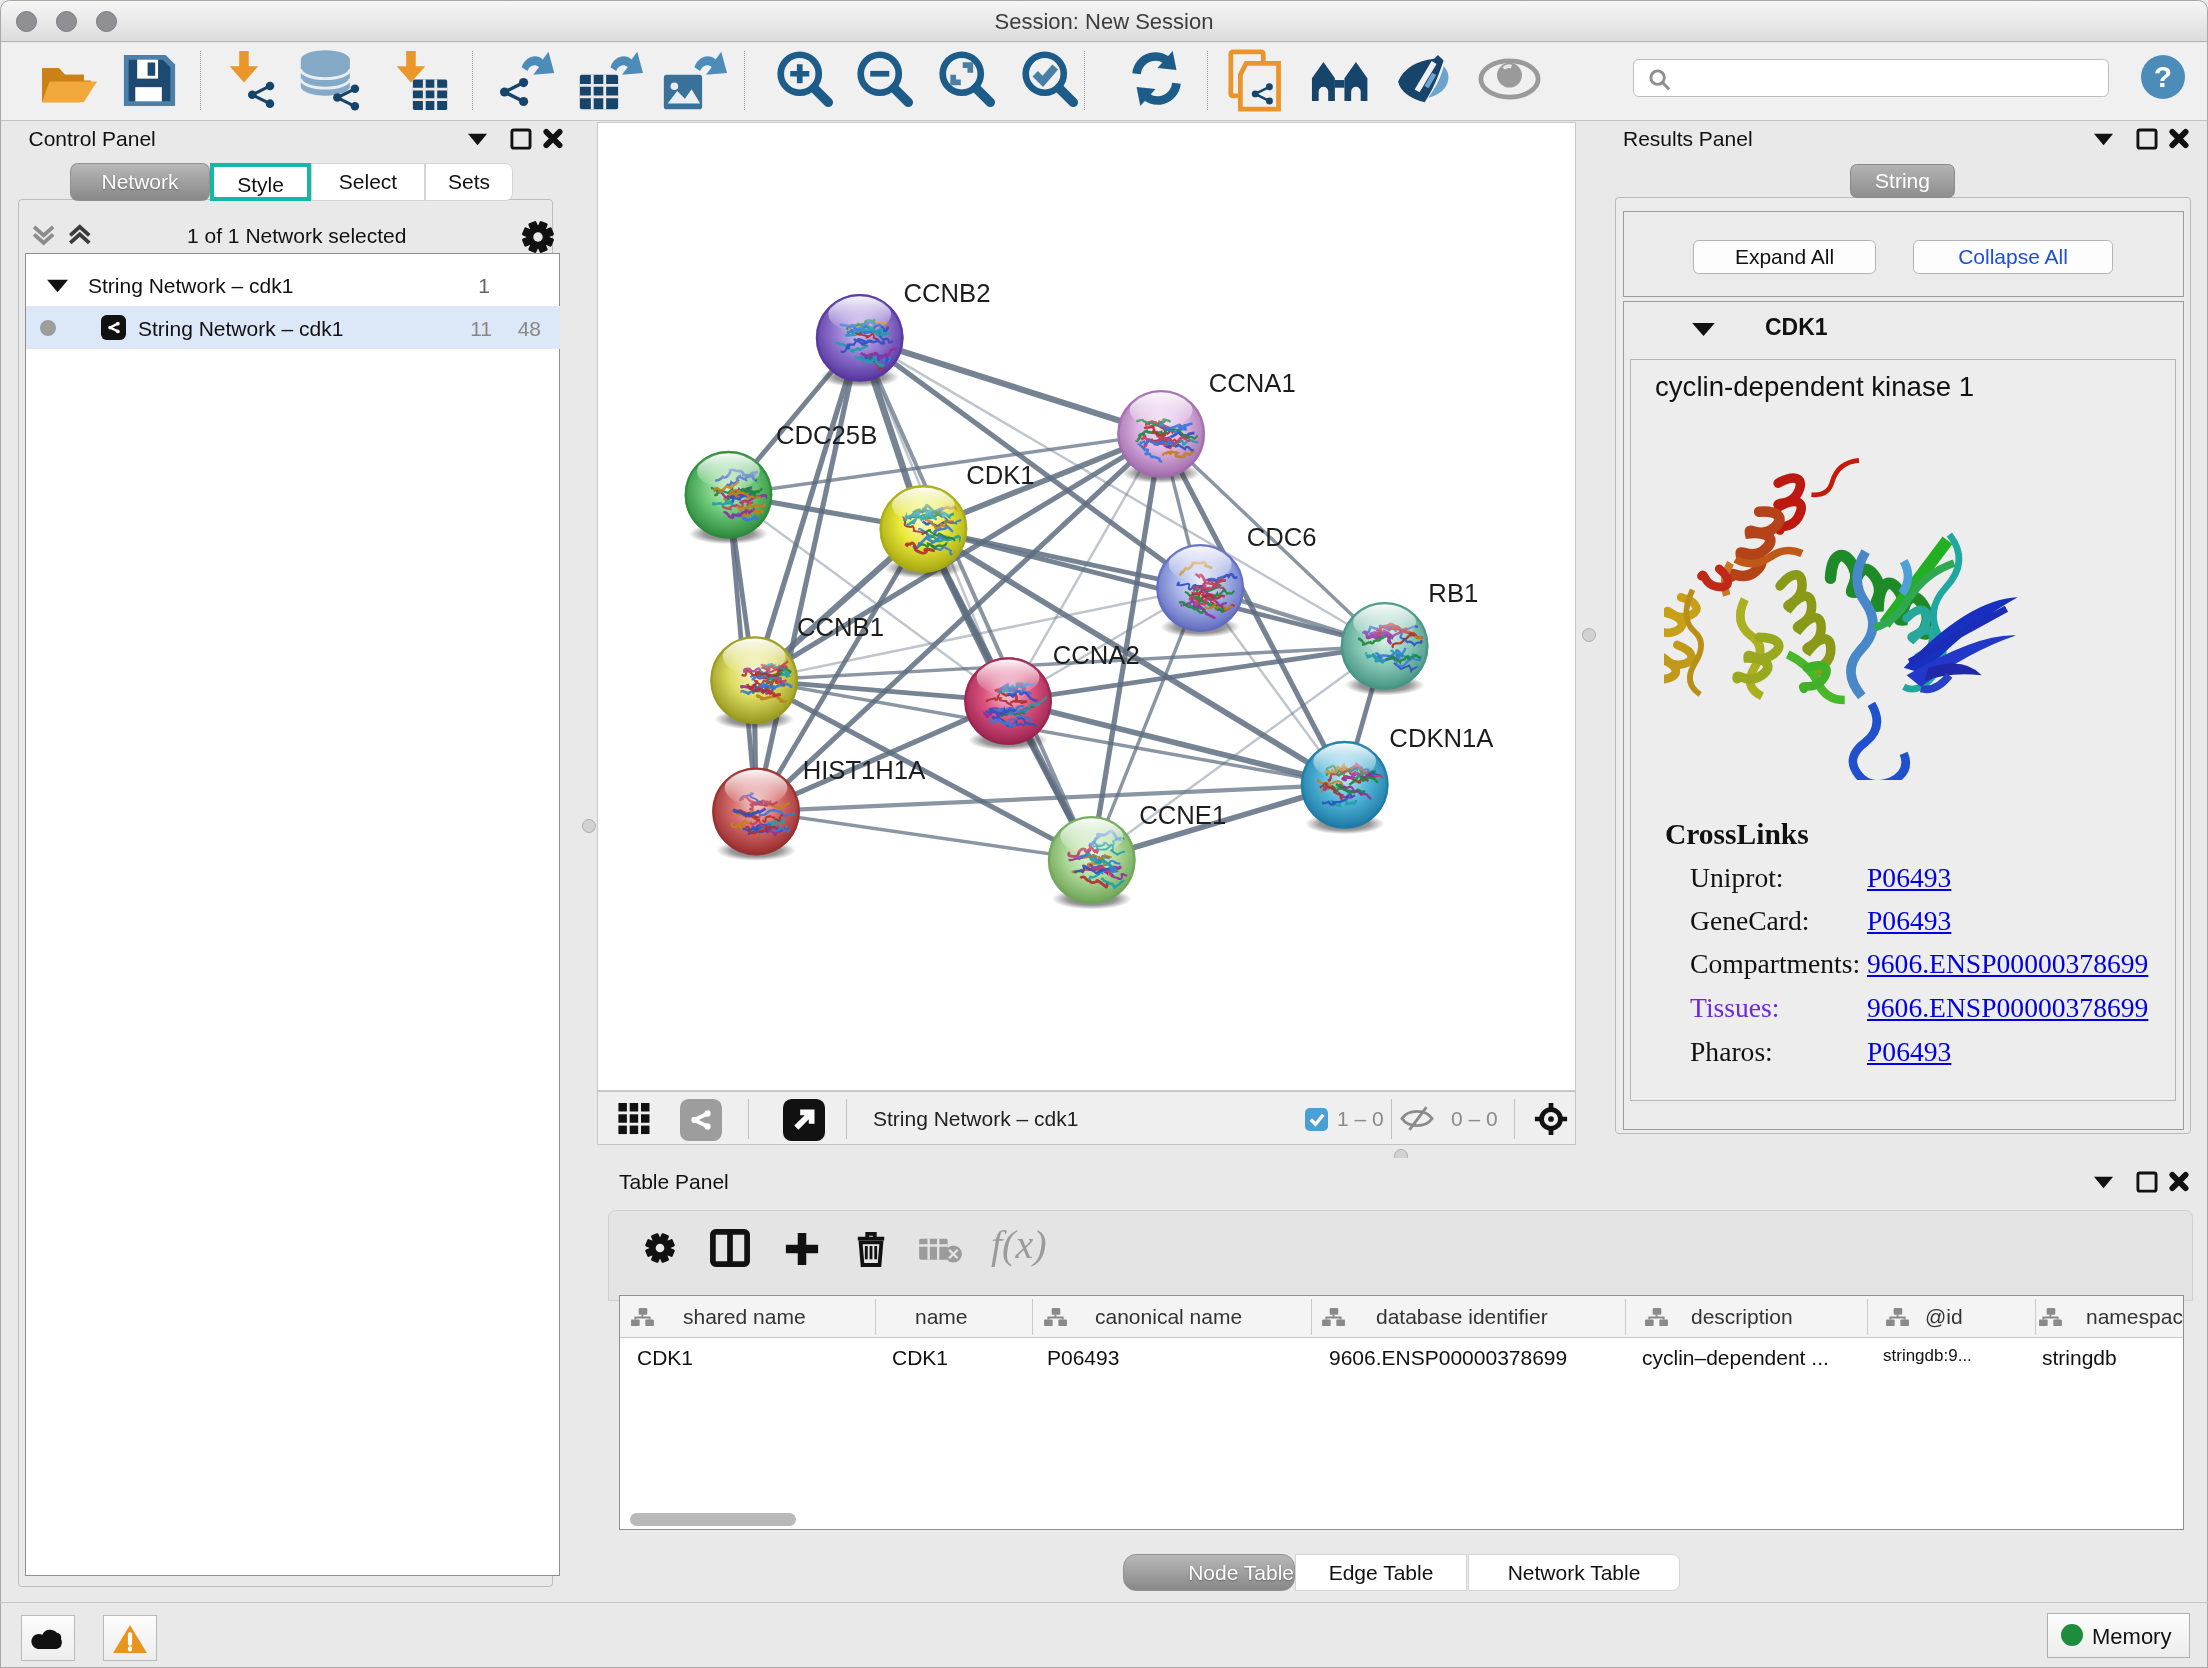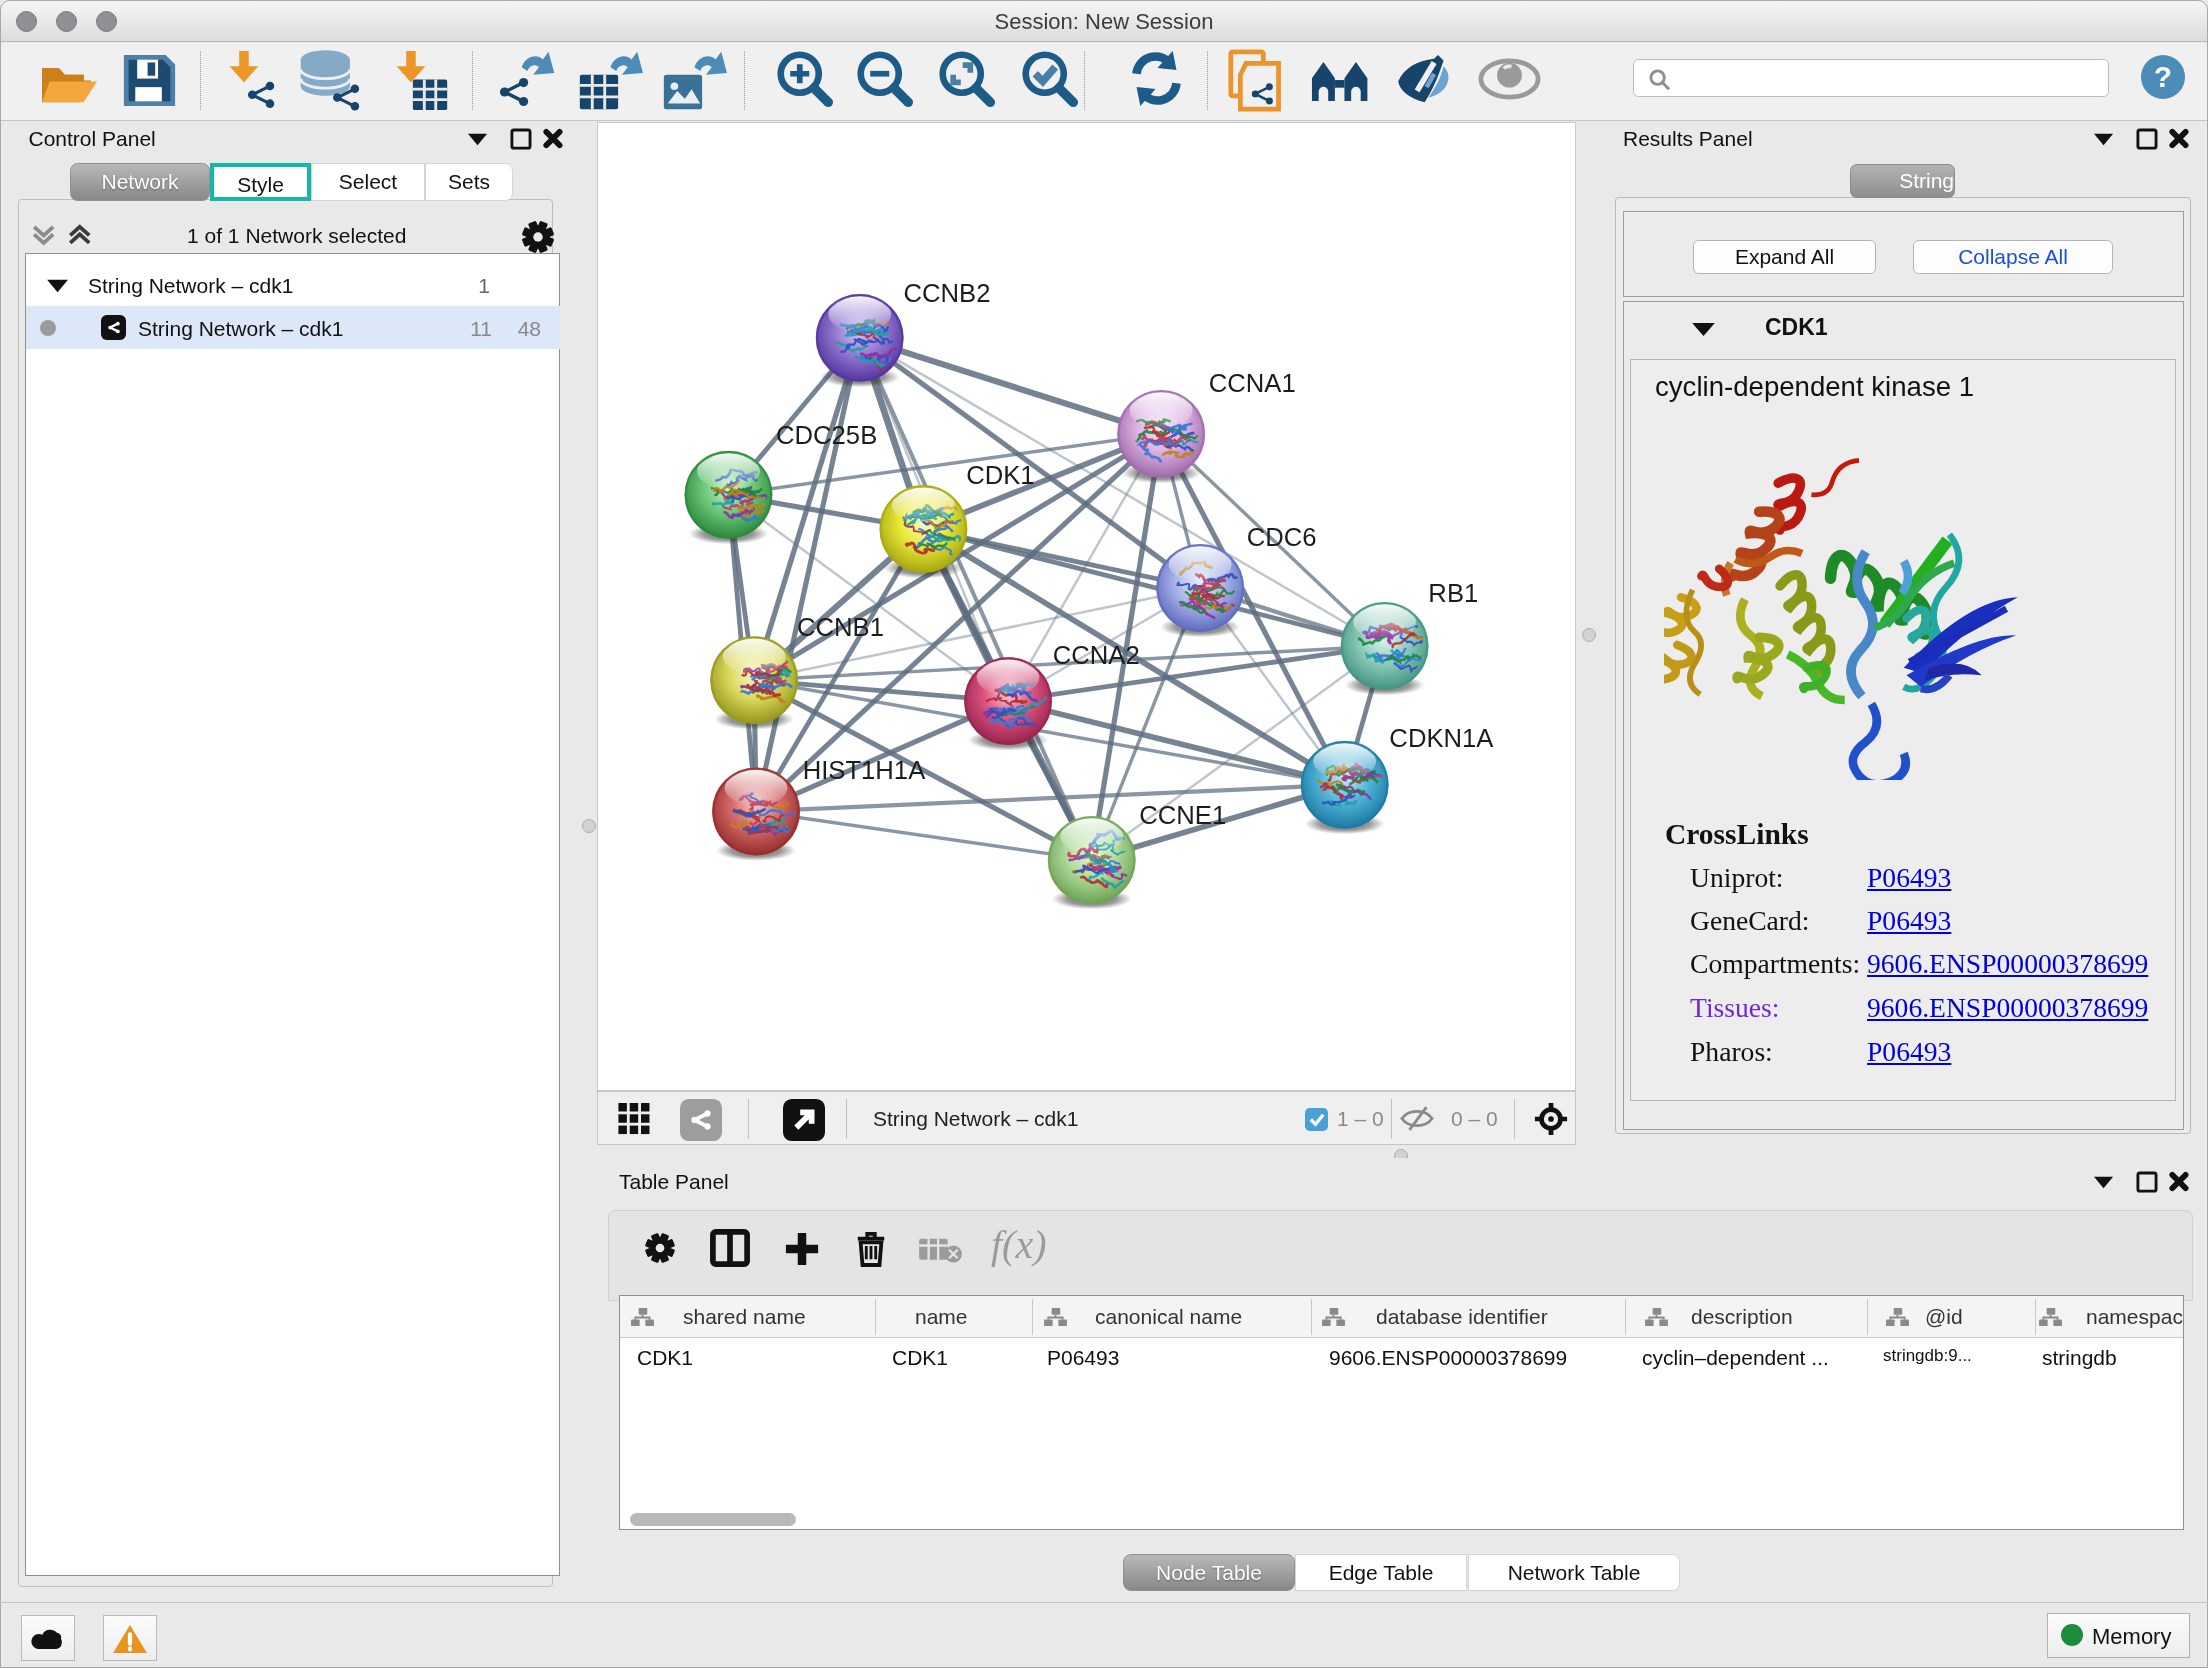--- a/index.html
+++ b/index.html
@@ -707,21 +707,21 @@
 <div class="abs" style="left:1582px;top:628px;width:14.3px;height:14.3px;border-radius:50%;background:#d2d2d2;border:1px solid #adadad"></div>
 <div class="abs" style="left:1394px;top:1149px;width:14.3px;height:14.3px;border-radius:50%;background:#d2d2d2;border:1px solid #adadad"></div>
 <div class="abs" style="left:1609px;top:122px;width:592px;height:1024px;background:#e9e9e9"></div>
 <div class="abs hdr" style="left:1623px;top:127px">Results Panel</div>
 <svg class="abs" style="left:2094px;top:128px" width="105" height="23" viewBox="0 0 110 24">
     <polygon points="0,6 20,6 10,18" fill="#111"></polygon>
     <rect x="46" y="2" width="19" height="19" rx="2" fill="none" stroke="#111" stroke-width="3"></rect>
     <path d="M82 4 L96 18 M96 4 L82 18" stroke="#111" stroke-width="6" stroke-linecap="round"></path>
   </svg>
 <div class="abs" style="left:1615px;top:197px;width:576px;height:937px;background:#ebebeb;border:1px solid #b9b9b9;border-radius:3.8px"></div>
-<div class="abs" style="left:1850px;top:164px;width:105px;height:34px;background:linear-gradient(#b3b3b3,#8e8e8e);border:1px solid #8a8a8a;border-radius:6.7px;color:#fff;font-size:21px;text-align:right;line-height:32px">String</div>
+<div class="abs" style="left:1850px;top:164px;width:105px;height:34px;background:linear-gradient(#b3b3b3,#8e8e8e);border:1px solid #8a8a8a;border-radius:6.7px;color:#fff;font-size:21px;text-align:center;line-height:32px">String</div>
 <div class="abs" style="left:1623px;top:211px;width:561px;height:86px;border:1px solid #9c9c9c;background:#ebebeb"></div>
 <div class="abs" style="left:1693px;top:240px;width:183px;height:34px;background:#fdfdfd;border:1px solid #b3b3b3;border-radius:5.7px;font-size:21px;text-align:center;line-height:32px;color:#111">Expand All</div>
 <div class="abs" style="left:1913px;top:240px;width:200px;height:34px;background:#fdfdfd;border:1px solid #b3b3b3;border-radius:5.7px;font-size:21px;text-align:center;line-height:32px;color:#1d4ed8">Collapse All</div>
 <div class="abs" style="left:1623px;top:301px;width:561px;height:829px;border:1px solid #9c9c9c;background:#ebebeb"></div>
 <svg class="abs" style="left:1691px;top:321px" width="25" height="17" viewBox="0 0 26 18">
     <polygon points="1,2 25,2 13,16" fill="#111"></polygon>
   </svg>
 <div class="abs" style="left:1765px;top:314px;font-size:23px;font-weight:bold;color:#111">CDK1</div>
 <div class="abs" style="left:1630px;top:359px;width:546px;height:742px;border:1px solid #b5b5b5;background:#ededed"></div>
 <div class="abs" style="left:1655px;top:371px;font-size:27.6px;color:#111;font-family:'Liberation Sans',sans-serif">cyclin-dependent kinase 1</div>
@@ -870,21 +870,21 @@
     </g>
   </svg>
 <div class="abs" style="left:637px;top:1346px;font-size:21px;color:#111">CDK1</div>
 <div class="abs" style="left:892px;top:1346px;font-size:21px;color:#111">CDK1</div>
 <div class="abs" style="left:1047px;top:1346px;font-size:21px;color:#111">P06493</div>
 <div class="abs" style="left:1329px;top:1346px;font-size:21px;color:#111">9606.ENSP00000378699</div>
 <div class="abs" style="left:1642px;top:1346px;font-size:21px;color:#111">cyclin–dependent ...</div>
 <div class="abs" style="left:1883px;top:1346px;font-size:17px;color:#111">stringdb:9...</div>
 <div class="abs" style="left:2042px;top:1346px;font-size:21px;color:#111">stringdb</div>
 <div class="abs" style="left:630px;top:1513px;width:166px;height:13.3px;border-radius:6.7px;background:#b9b9b9"></div>
-<div class="abs" style="left:1123px;top:1554px;width:172px;height:37px;background:linear-gradient(#b8b8b8,#888888);border:1px solid #909090;border-radius:8px;color:#fff;font-size:21px;text-align:center;line-height:35px;text-shadow:0 1px 1.9px rgba(0,0,0,.35)">Node Table</div>
+<div class="abs" style="left:1123px;top:1554px;width:172px;height:37px;background:linear-gradient(#b8b8b8,#888888);border:1px solid #909090;border-radius:13px;color:#fff;font-size:21px;text-align:right;line-height:35px;text-shadow:0 1px 1.9px rgba(0,0,0,.35)">Node Table</div>
 <div class="abs" style="left:1295px;top:1554px;width:172px;height:37px;background:#fff;border:1px solid #d4d4d4;border-radius:0;color:#111;font-size:21px;text-align:center;line-height:35px">Edge Table</div>
 <div class="abs" style="left:1468px;top:1554px;width:212px;height:37px;background:#fff;border:1px solid #d4d4d4;border-radius:0 7.6px 7.6px 0;color:#111;font-size:21px;text-align:center;line-height:35px">Network Table</div>
 <div class="abs" style="left:0;top:0;width:2208px;height:1668px;border:1px solid #a8a8a8;border-radius:9.5px 9.5px 0 0;pointer-events:none"></div>
 <div class="abs" style="left:0;top:1602px;width:2208px;height:1px;background:#c6c6c6"></div>
 <div class="abs" style="left:21px;top:1615px;width:54px;height:46px;background:linear-gradient(#fcfcfc,#ededed);border:1px solid #b9b9b9"></div>
 <svg class="abs" style="left:31px;top:1626px" width="34" height="25" viewBox="0 0 36 26">
     <path d="M10 24 a8 8 0 1 1 2 -15 a9 9 0 0 1 17 2 a7 7 0 0 1 -2 13 z" fill="#111"></path>
     <circle cx="27" cy="12" r="5" fill="#111"></circle>
   </svg>
 <div class="abs" style="left:103px;top:1615px;width:54px;height:46px;background:linear-gradient(#fcfcfc,#ededed);border:1px solid #b9b9b9"></div>

